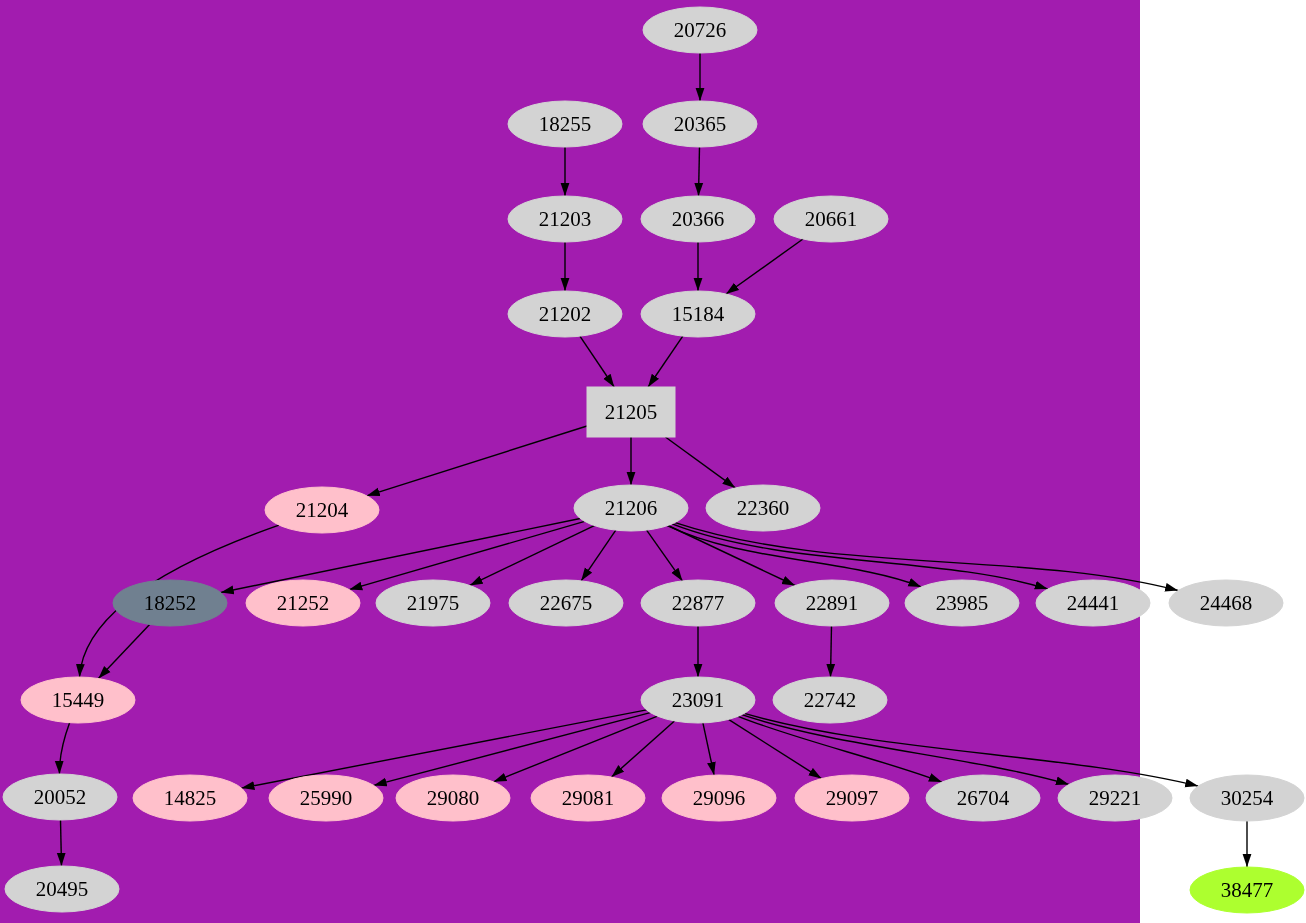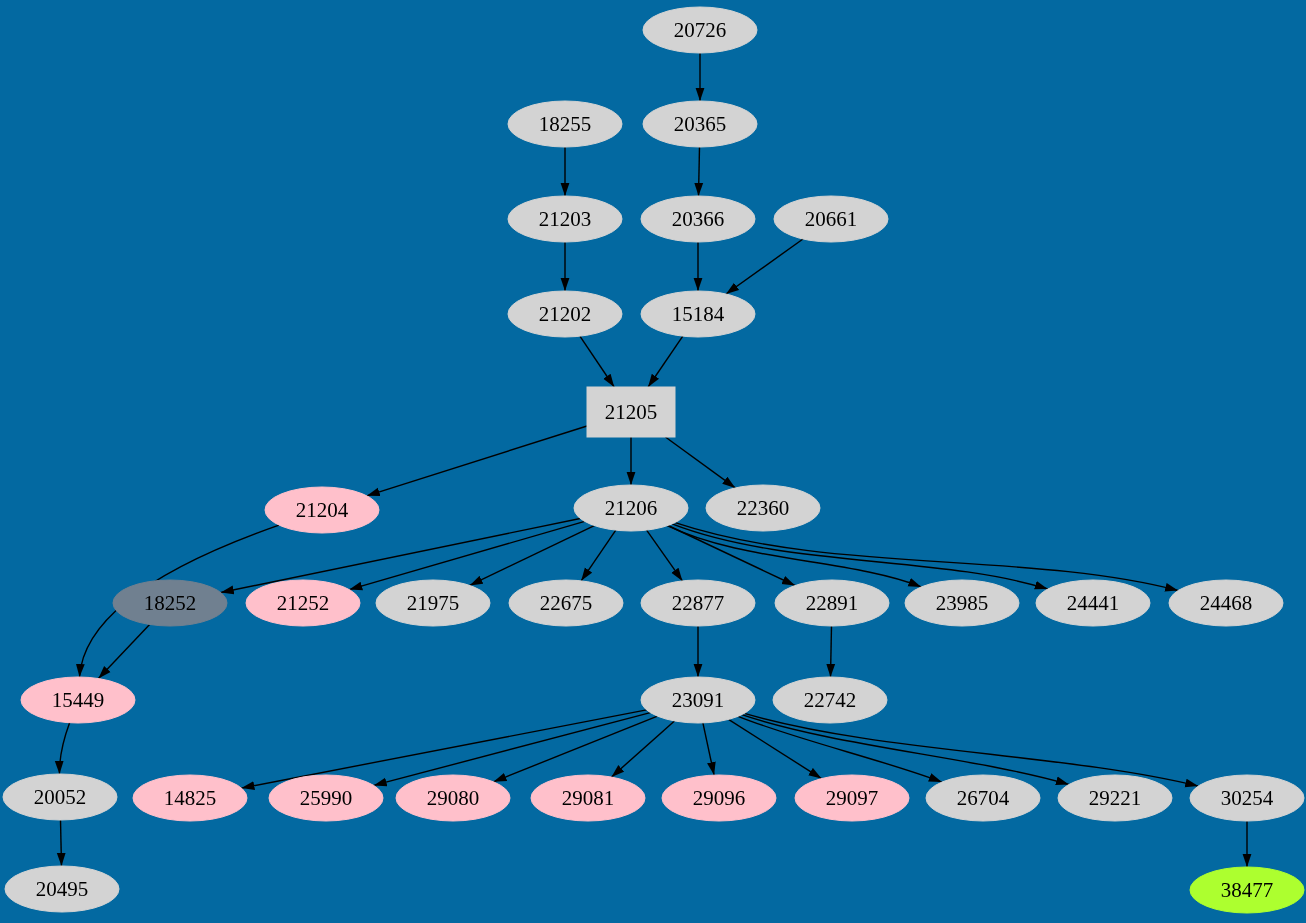--- a/index.html
+++ b/index.html
@@ -6,23 +6,23 @@
     margin: 0;
     padding: 0;
     background: #ffffff;
     width: 1306px;
     height: 923px;
     overflow: hidden;
     font-family: "Liberation Serif", "DejaVu Serif", serif;
   }
   .graph-wrap {
     position: relative;
-    width: 1306px;
+    width: 1140px;
     height: 923px;
-    background: #0369a1;
+    background: #a21caf;
   }
   svg text {
     font-family: "Liberation Serif", "DejaVu Serif", serif;
     font-size: 21px;
     fill: #000000;
   }
   svg path.edge {
     fill: none;
     stroke: #000000;
     stroke-width: 1.4px;

